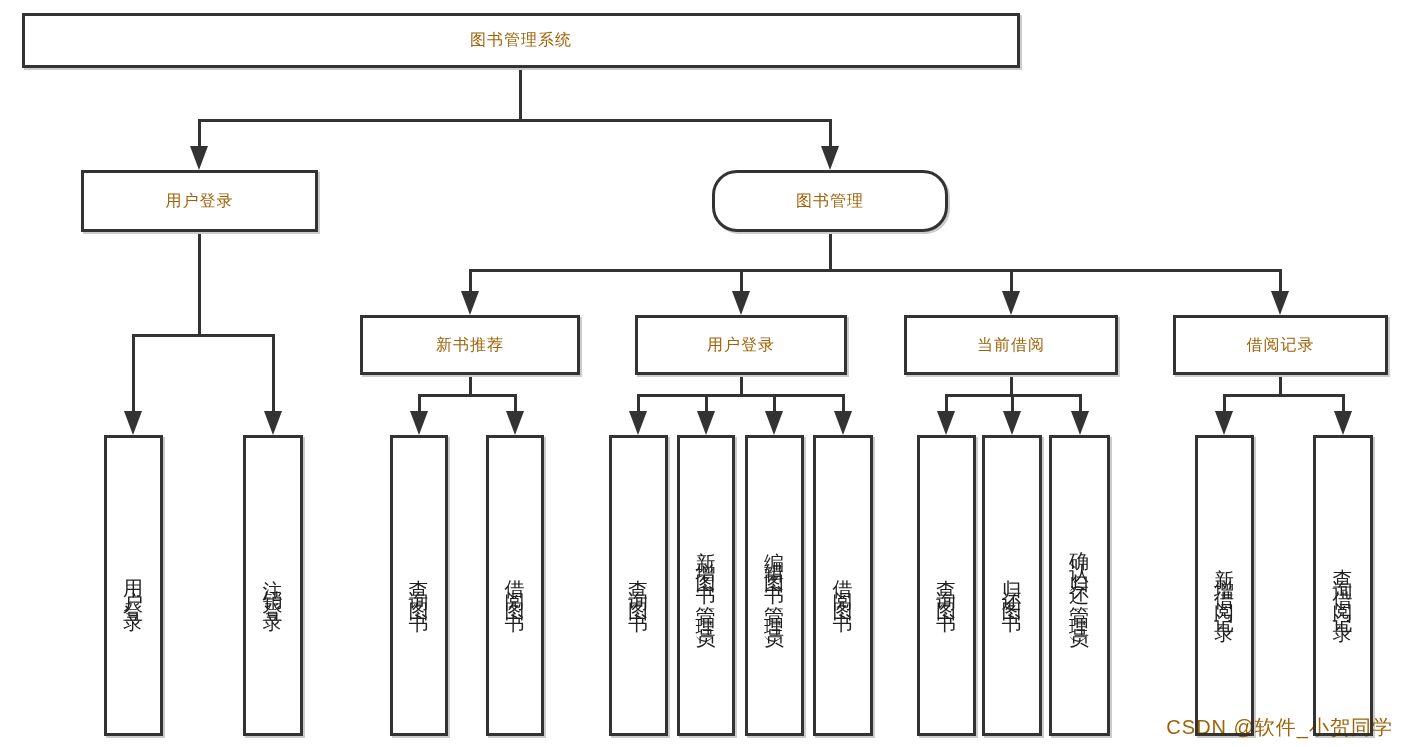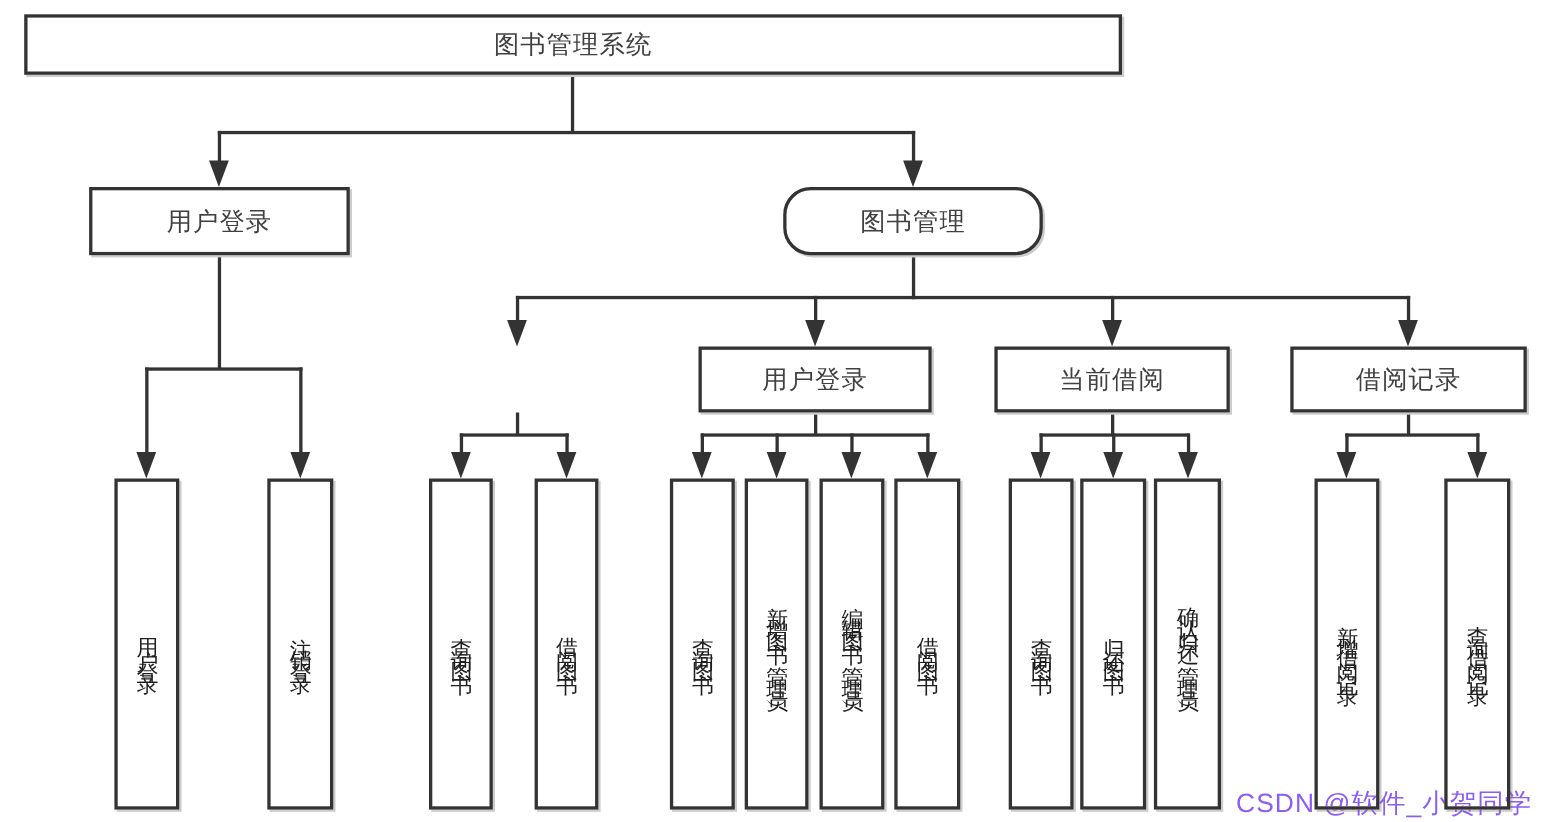--- a/index.html
+++ b/index.html
@@ -5,35 +5,35 @@
   html,body{margin:0;padding:0;background:#fff;}
   .canvas{
     position:relative;width:1405px;height:747px;background:#ffffff;
     font-family:"Liberation Sans",sans-serif;overflow:hidden;
   }
   .box{
     position:absolute;box-sizing:border-box;border:3px solid #333333;
     background:#ffffff;display:flex;align-items:center;justify-content:center;
     box-shadow:2px 2px 0 #cccccc;z-index:2;
   }
-  .hlabel{font-size:23px;color:#404040;letter-spacing:1px;white-space:nowrap;}
+  .hlabel{font-size:16px;color:#a16207;letter-spacing:1px;white-space:nowrap;}
   .leaf{top:435px;height:301px;}
   .vtext{
     writing-mode:vertical-rl;text-orientation:mixed;
     font-size:20px;color:#1f1f1f;letter-spacing:0.55em;line-height:1;
   }
   .vline{position:absolute;width:3px;background:#333333;z-index:1;}
   .hline{position:absolute;height:3px;background:#333333;z-index:1;}
   .ar{
     position:absolute;width:0;height:0;z-index:1;
     border-left:9px solid transparent;border-right:9px solid transparent;
     border-top:24px solid #333333;
   }
   .watermark{
-    position:absolute;top:714px;right:12px;font-size:24px;color:#8b5cf6;
+    position:absolute;top:714px;right:12px;font-size:20px;color:#a16207;
     letter-spacing:1px;mix-blend-mode:darken;z-index:5;white-space:nowrap;
   }
 </style>
 </head>
 <body>
 
 <div class="canvas">
 
   <div class="box" style="left:22px;top:13px;width:998px;height:55px;">
     <span class="hlabel">图书管理系统</span>
@@ -64,20 +64,23 @@
   <div class="hline" style="left:469px;top:269px;width:813px;"></div>
   <div class="vline" style="left:469px;top:269px;height:24px;"></div>
   <div class="ar" style="left:461px;top:291px;"></div>
   <div class="vline" style="left:740px;top:269px;height:24px;"></div>
   <div class="ar" style="left:732px;top:291px;"></div>
   <div class="vline" style="left:1010px;top:269px;height:24px;"></div>
   <div class="ar" style="left:1002px;top:291px;"></div>
   <div class="vline" style="left:1279px;top:269px;height:24px;"></div>
   <div class="ar" style="left:1271px;top:291px;"></div>
 
+  <div class="box" style="left:360px;top:315px;width:220px;height:60px;">
+    <span class="hlabel">新书推荐</span>
+  </div>
   <div class="box" style="left:635px;top:315px;width:212px;height:60px;">
     <span class="hlabel">用户登录</span>
   </div>
   <div class="box" style="left:904px;top:315px;width:214px;height:60px;">
     <span class="hlabel">当前借阅</span>
   </div>
   <div class="box" style="left:1173px;top:315px;width:215px;height:60px;">
     <span class="hlabel">借阅记录</span>
   </div>
 

